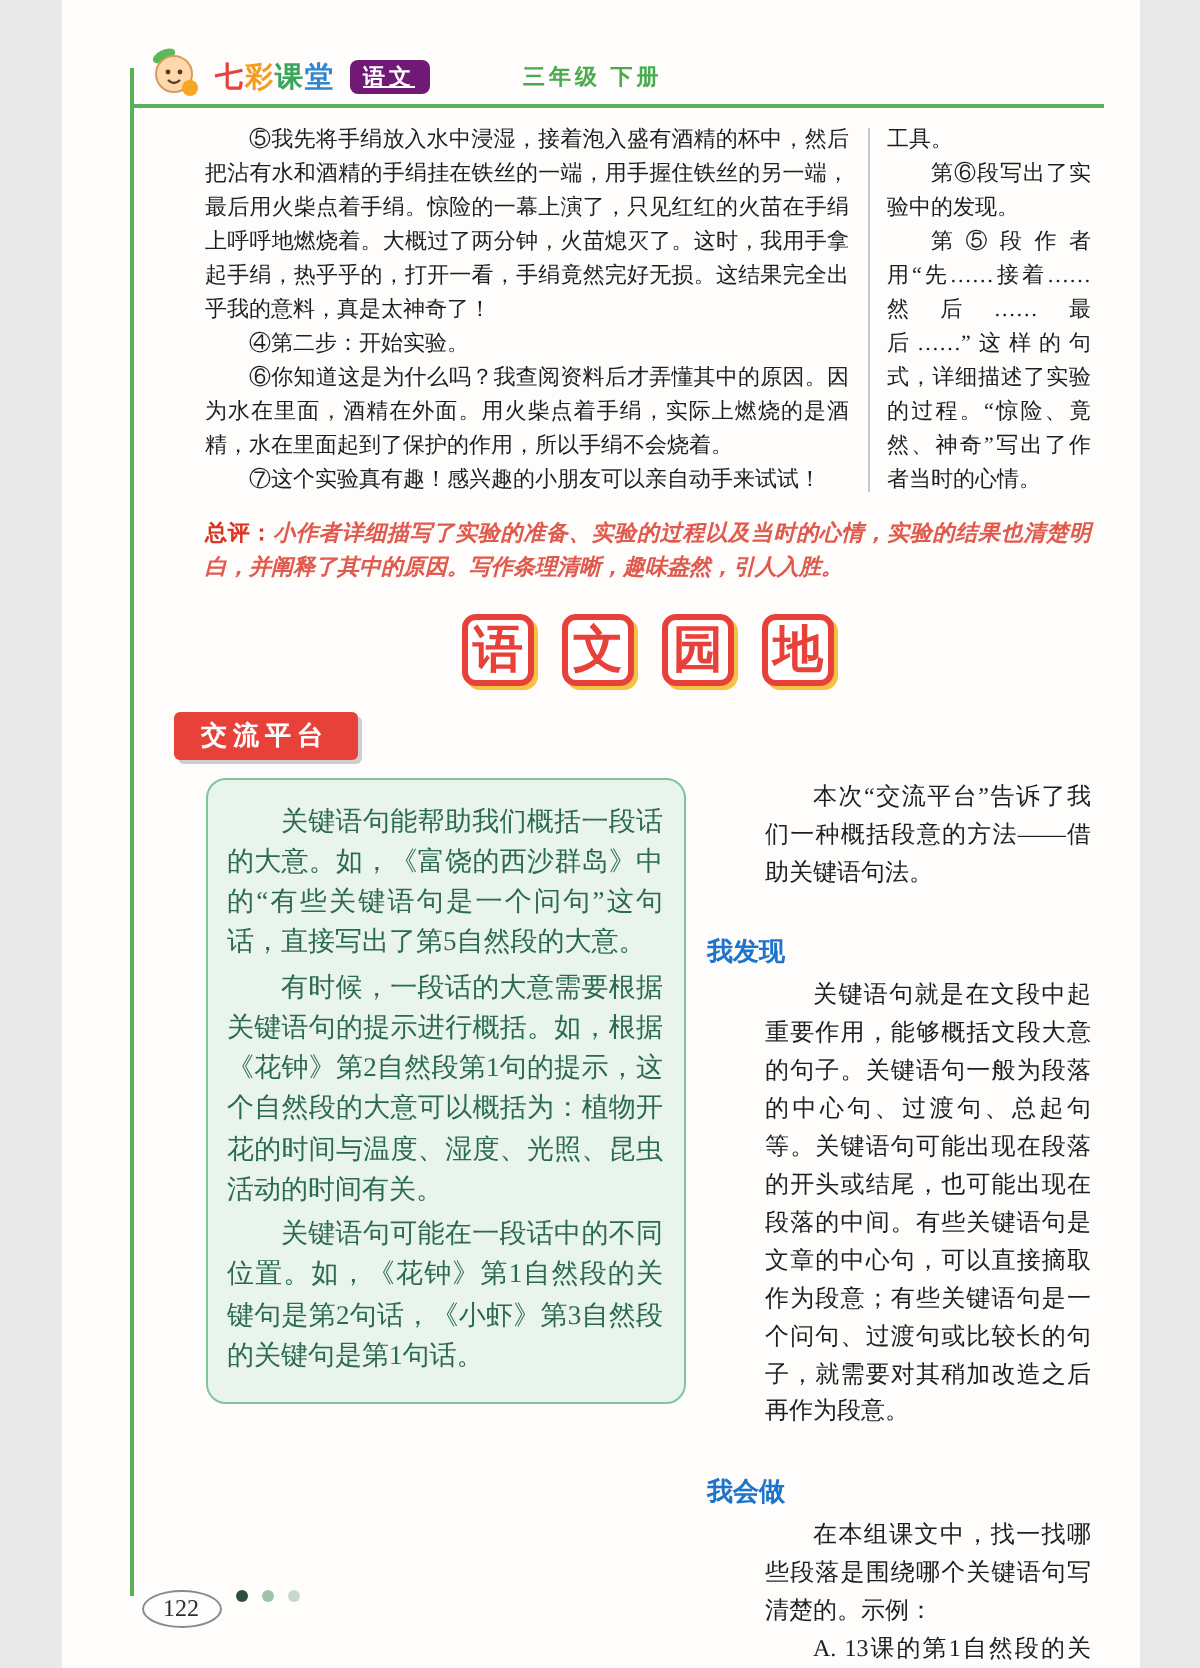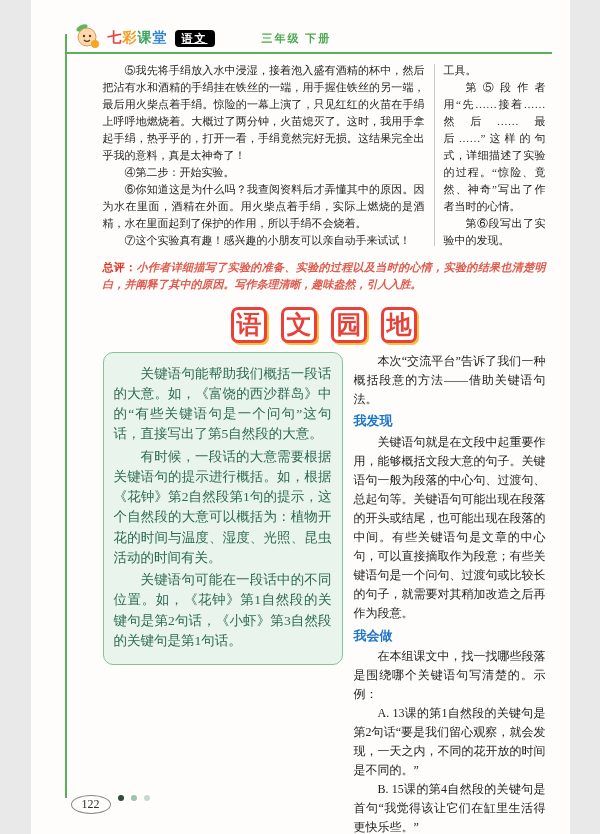--- a/index.html
+++ b/index.html
@@ -13,21 +13,21 @@
   .left-rule { position:absolute; left:34px; top:34px; height:764px; width:2px; background:#57b257; }
   .top-rule  { position:absolute; left:34px; right:18px; top:52px; height:2px; background:#57b257; }
 
   
   .header { position:absolute; top:22px; left:42px; display:flex; align-items:center; gap:7px; }
   .brand { font-weight:bold; font-size:14px; letter-spacing:1px; }
   .brand span:nth-child(1){ color:#e8413a; }
   .brand span:nth-child(2){ color:#f39c1f; }
   .brand span:nth-child(3){ color:#3aa55b; }
   .brand span:nth-child(4){ color:#2e86d0; }
-  .subject-badge { background:#000000; color:#fff; font-size:11px; font-weight:bold;
+  .subject-badge { background:#701a75; color:#fff; font-size:11px; font-weight:bold;
     padding:1px 7px; border-radius:4px; letter-spacing:2px;text-decoration:underline; }
   .grade { color:#4aab4e; font-size:11px; font-weight:bold; letter-spacing:2px;margin-left:40px; }
 
   
   .content { position:absolute; top:62px; left:72px; right:24px; }
 
   .essay { display:flex; }
   .essay-left { width:322px; }
   .essay-left p, .essay-right p {
     font-size:11px; line-height:1.55; text-align:justify; text-indent:2em;
@@ -58,22 +58,22 @@
   }
 
   
   .platform { display:flex; gap:11px; margin-top:9px; align-items:flex-start; }
   .green-box {
     flex:0 0 240px; background:#e9f4ec; border:1px solid #7fc69b; border-radius:10px;
     padding:11px 10px; color:#2b6a52; font-size:13.5px; line-height:1.5; text-align:justify;
   }
   .green-box p { text-indent:2em; margin-bottom:2px; }
   .platform-right { flex:1; font-size:12px; line-height:1.58; text-align:justify; }
-  .platform-right p { text-indent:2em; }
-  .blue-heading { color:#1d74cc; font-size:13px; font-weight:bold; margin:3px 0 1px; }
+  .platform-right p { text-indent:2em;margin-left:29px; }
+  .blue-heading { color:#1d74cc; font-size:13px; font-weight:bold; margin:21px 0 1px; }
 
   
   .footer { position:absolute; left:40px; bottom:20px; display:flex; align-items:flex-start; gap:7px;margin-top:20px; }
   .page-num { border:1.5px solid #8a8a8a; border-radius:50%; padding:1px 10px; font-size:12px; color:#2e2e2e; }
   .dot { width:6px; height:6px; border-radius:50%; display:inline-block; }
   .dot1 { background:#2e4d3a; }
   .dot2 { background:#9cc4ab; }
   .dot3 { background:#c6d9cc; }
 </style>
 </head>
@@ -108,39 +108,40 @@
     <div class="essay">
       <div class="essay-left">
         <p>⑤我先将手绢放入水中浸湿，接着泡入盛有酒精的杯中，然后把沾有水和酒精的手绢挂在铁丝的一端，用手握住铁丝的另一端，最后用火柴点着手绢。惊险的一幕上演了，只见红红的火苗在手绢上呼呼地燃烧着。大概过了两分钟，火苗熄灭了。这时，我用手拿起手绢，热乎乎的，打开一看，手绢竟然完好无损。这结果完全出乎我的意料，真是太神奇了！</p>
         <p>④第二步：开始实验。</p>
         <p>⑥你知道这是为什么吗？我查阅资料后才弄懂其中的原因。因为水在里面，酒精在外面。用火柴点着手绢，实际上燃烧的是酒精，水在里面起到了保护的作用，所以手绢不会烧着。</p>
         <p>⑦这个实验真有趣！感兴趣的小朋友可以亲自动手来试试！</p>
       </div>
       <div class="essay-divider"></div>
       <div class="essay-right">
         <p class="no-indent">工具。</p>
+        <p>第⑥段写出了实验中的发现。</p>
         <p>第⑤段作者用“先……接着……然后……最后……”这样的句式，详细描述了实验的过程。“惊险、竟然、神奇”写出了作者当时的心情。</p>
-        <p>第⑥段写出了实验中的发现。</p>
       </div>
     </div>
 
     
     <p class="summary">
       <span class="label">总评：</span><span class="text">小作者详细描写了实验的准备、实验的过程以及当时的心情，实验的结果也清楚明白，并阐释了其中的原因。写作条理清晰，趣味盎然，引人入胜。</span>
     </p>
 
     
     <div class="garden-title">
       <span class="title-char">语</span>
       <span class="title-char">文</span>
       <span class="title-char">园</span>
       <span class="title-char">地</span>
     </div>
 
     
+    <div class="platform-badge">交流平台</div>
 
     
     <div class="platform">
       <div class="green-box">
         <p>关键语句能帮助我们概括一段话的大意。如，《富饶的西沙群岛》中的“有些关键语句是一个问句”这句话，直接写出了第5自然段的大意。</p>
         <p>有时候，一段话的大意需要根据关键语句的提示进行概括。如，根据《花钟》第2自然段第1句的提示，这个自然段的大意可以概括为：植物开花的时间与温度、湿度、光照、昆虫活动的时间有关。</p>
         <p>关键语句可能在一段话中的不同位置。如，《花钟》第1自然段的关键句是第2句话，《小虾》第3自然段的关键句是第1句话。</p>
       </div>
       <div class="platform-right">
         <p>本次“交流平台”告诉了我们一种概括段意的方法——借助关键语句法。</p>

